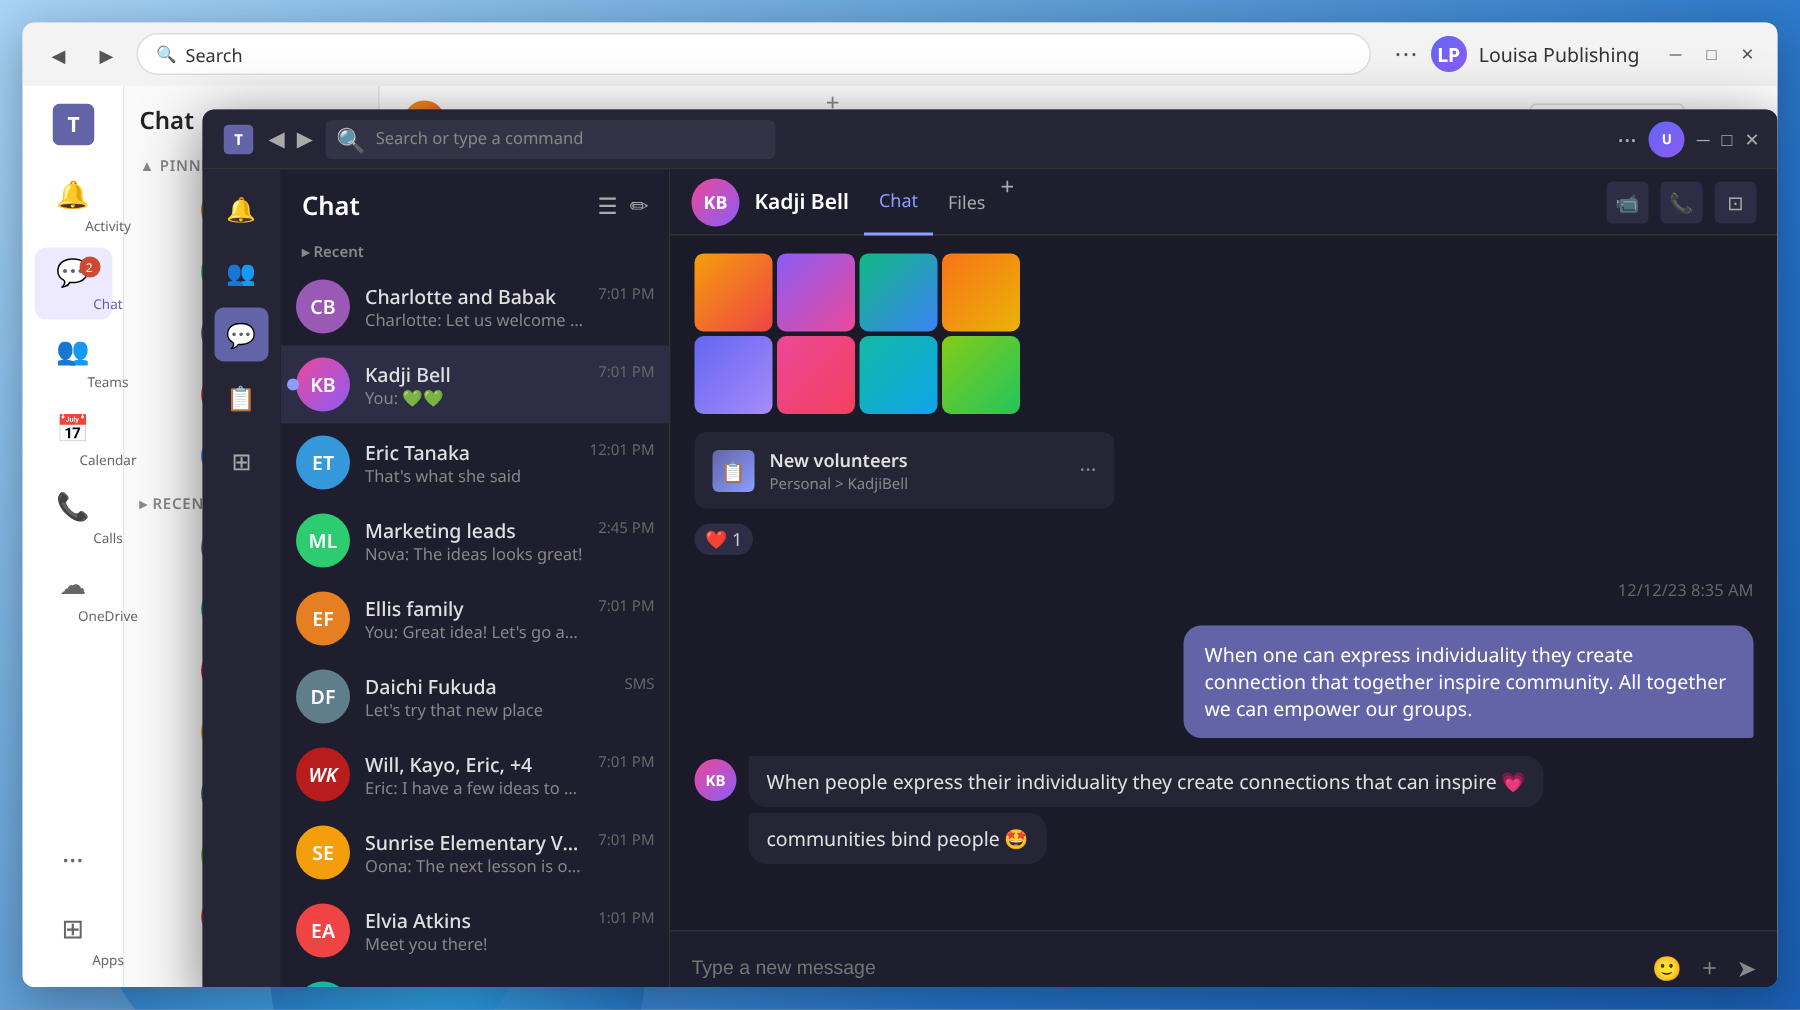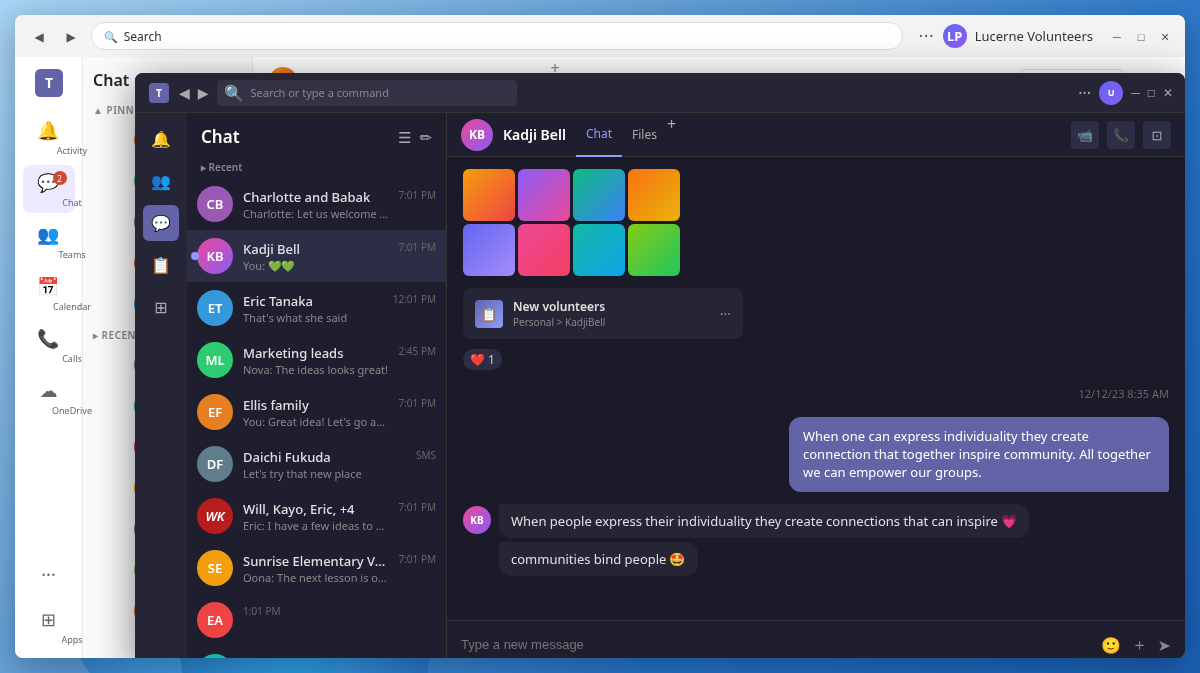--- a/index.html
+++ b/index.html
@@ -747,21 +747,21 @@
   <div class="browser-topbar">
     <div class="browser-nav-btn">◀</div>
     <div class="browser-nav-btn">▶</div>
     <div class="browser-address-bar">
       <span class="browser-address-icon">🔍</span>
       <span class="browser-address-text">Search</span>
     </div>
     <span class="browser-menu-dots">···</span>
     <div class="browser-site-info">
       <div class="browser-site-avatar">LP</div>
-      <span>Lucerne Volunteers</span>
+      <span>Louisa Publishing</span>
     </div>
     <div class="browser-win-controls">
       <div class="browser-win-btn">─</div>
       <div class="browser-win-btn">□</div>
       <div class="browser-win-btn">✕</div>
     </div>
   </div>
 
   <div class="teams-app">
 
@@ -1040,20 +1040,24 @@
           <div class="inner-chat-av" style="background:#f59e0b;">SE</div>
           <div class="inner-item-info">
             <div class="inner-item-name">Sunrise Elementary Volunteers</div>
             <div class="inner-item-preview">Oona: The next lesson is on Mercury and Ura...</div>
           </div>
           <span class="inner-item-time">7:01 PM</span>
         </div>
 
         <div class="inner-chat-item">
           <div class="inner-chat-av" style="background:#ef4444;">EA</div>
+          <div class="inner-item-info">
+            <div class="inner-item-name">Elvia Atkins</div>
+            <div class="inner-item-preview">Meet you there!</div>
+          </div>
           <span class="inner-item-time">1:01 PM</span>
         </div>
 
         <div class="inner-chat-item">
           <div class="inner-chat-av" style="background:#14b8a6;">KA</div>
 
           <span class="inner-item-time">12:01 PM</span>
         </div>
       </div>
 

